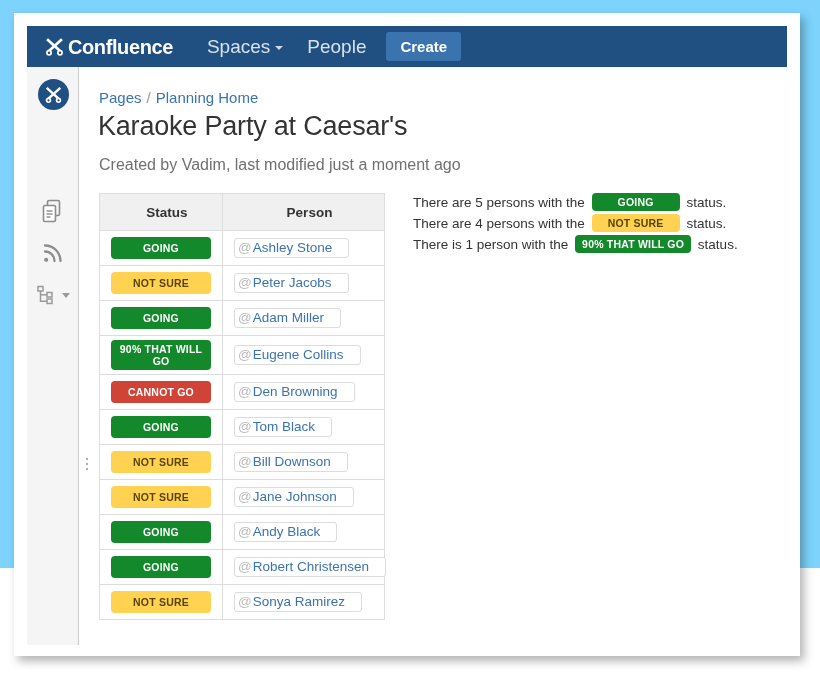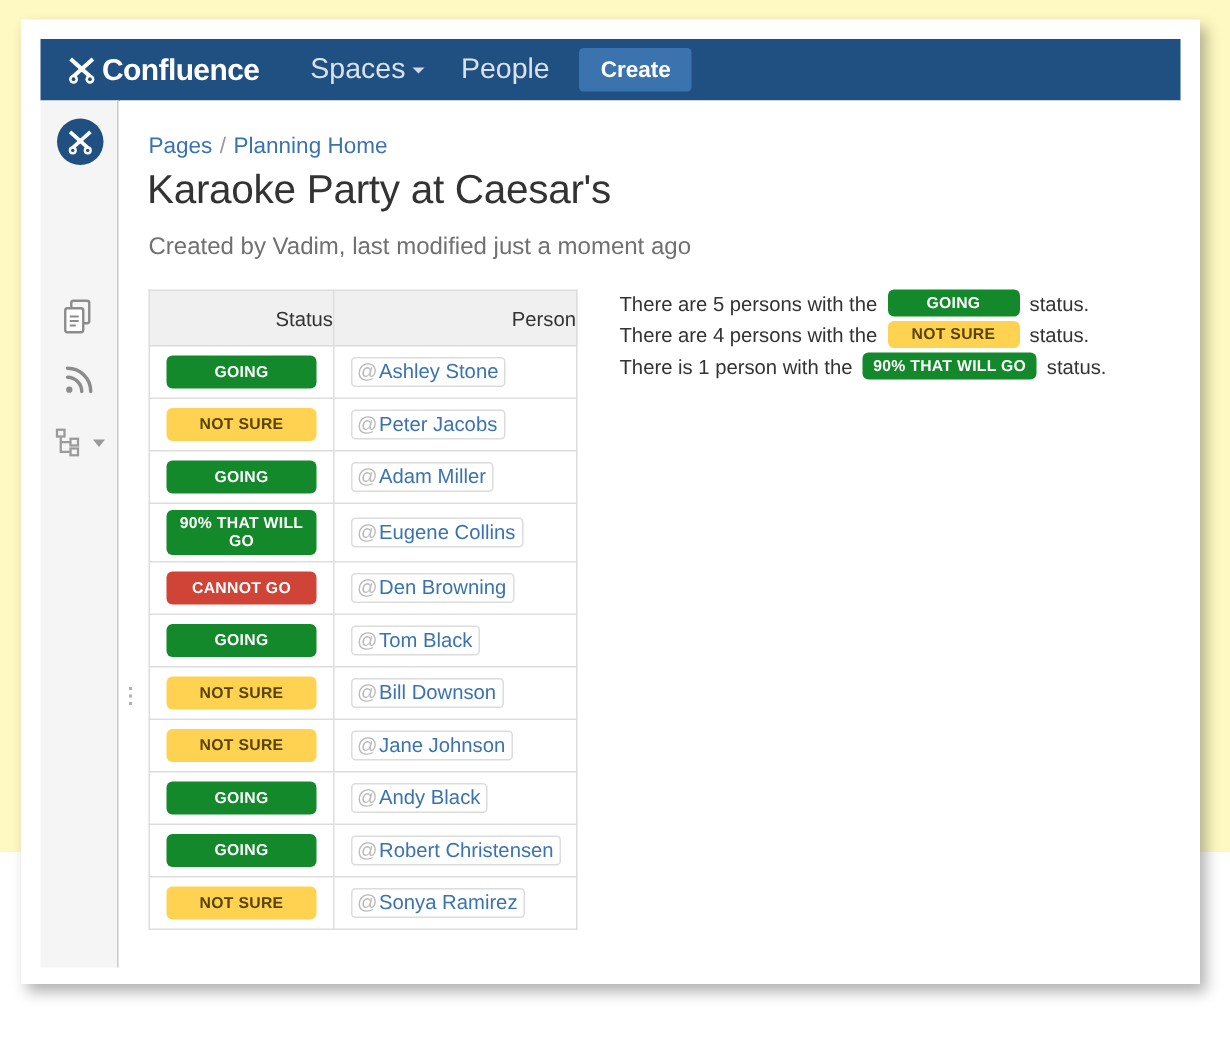--- a/index.html
+++ b/index.html
@@ -9,21 +9,21 @@
     height: 697px;
     background: #ffffff;
     font-family: "Liberation Sans", sans-serif;
     overflow: hidden;
   }
 
   #screen {
     position: relative;
     width: 820px;
     height: 568px;
-    background: #fef9c3;
+    background: #7dd3fc;
   }
 
   
   .page-sheet {
     position: absolute;
     left: 14px;
     top: 13px;
     width: 786px;
     height: 643px;
     background: #ffffff;
@@ -203,23 +203,23 @@
     table-layout: fixed;
   }
   table.status-table th,
   table.status-table td {
     border: 1px solid #dddddd;
     padding: 0;
     vertical-align: middle;
   }
   table.status-table th {
     background: #f0f0f0;
-    text-align: right;
+    text-align: center;
     font-size: 13.5px;
-    font-weight: normal;
+    font-weight: bold;
     color: #333333;
     padding: 9px 0 9px 12px;
     height: 37px;
   }
   .col-status { width: 123px; }
   .col-person { width: 162px; }
   table.status-table td {
     height: 35px;
     padding: 4px 0 4px 11px;
   }
@@ -246,21 +246,21 @@
   .lz-two-line { padding: 3px 4px; }
 
   
   .mention {
     display: inline-block;
     border: 1px solid #dcdcdc;
     border-radius: 3px;
     background: #ffffff;
     color: #3b73af;
     font-size: 13.5px;
-    padding: 1px 4px 2px 3px;
+    padding: 1px 16px 2px 3px;
     cursor: pointer;
     white-space: nowrap;
   }
   .mention .at { color: #bbbbbb; margin-right: 1px; }
 
   
   .summary {
     position: absolute;
     left: 333px;
     top: 126px;

